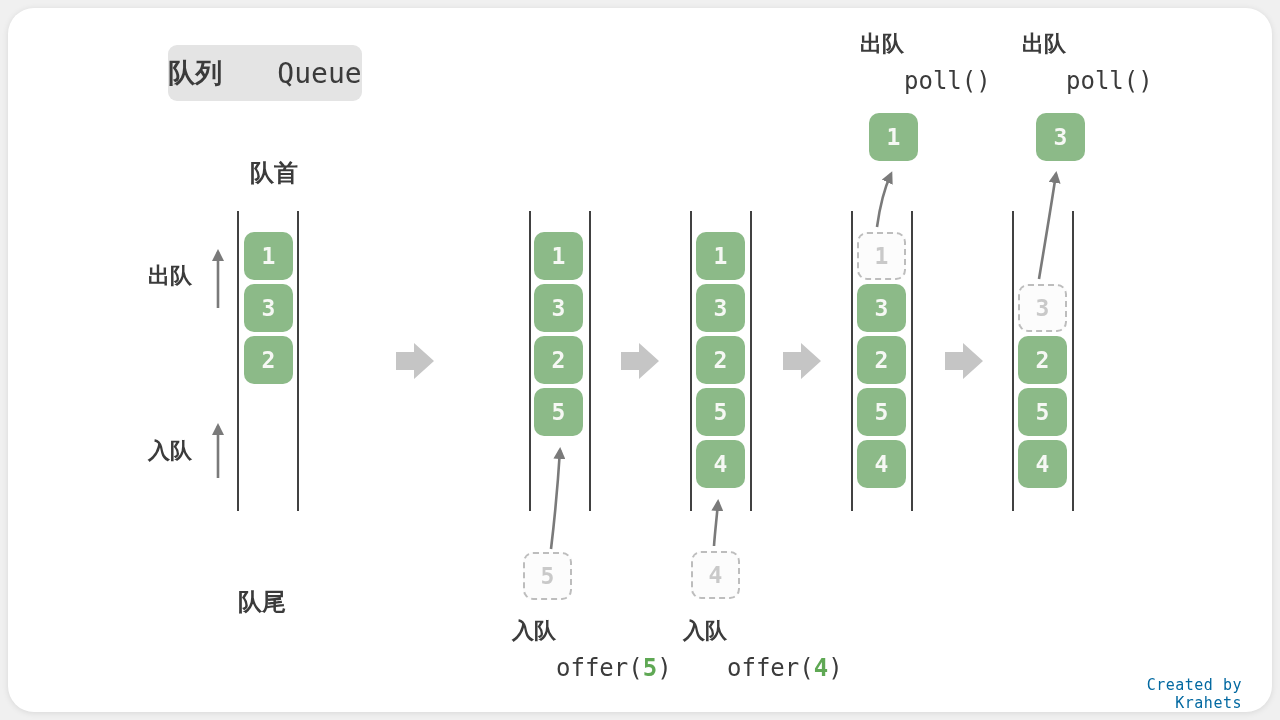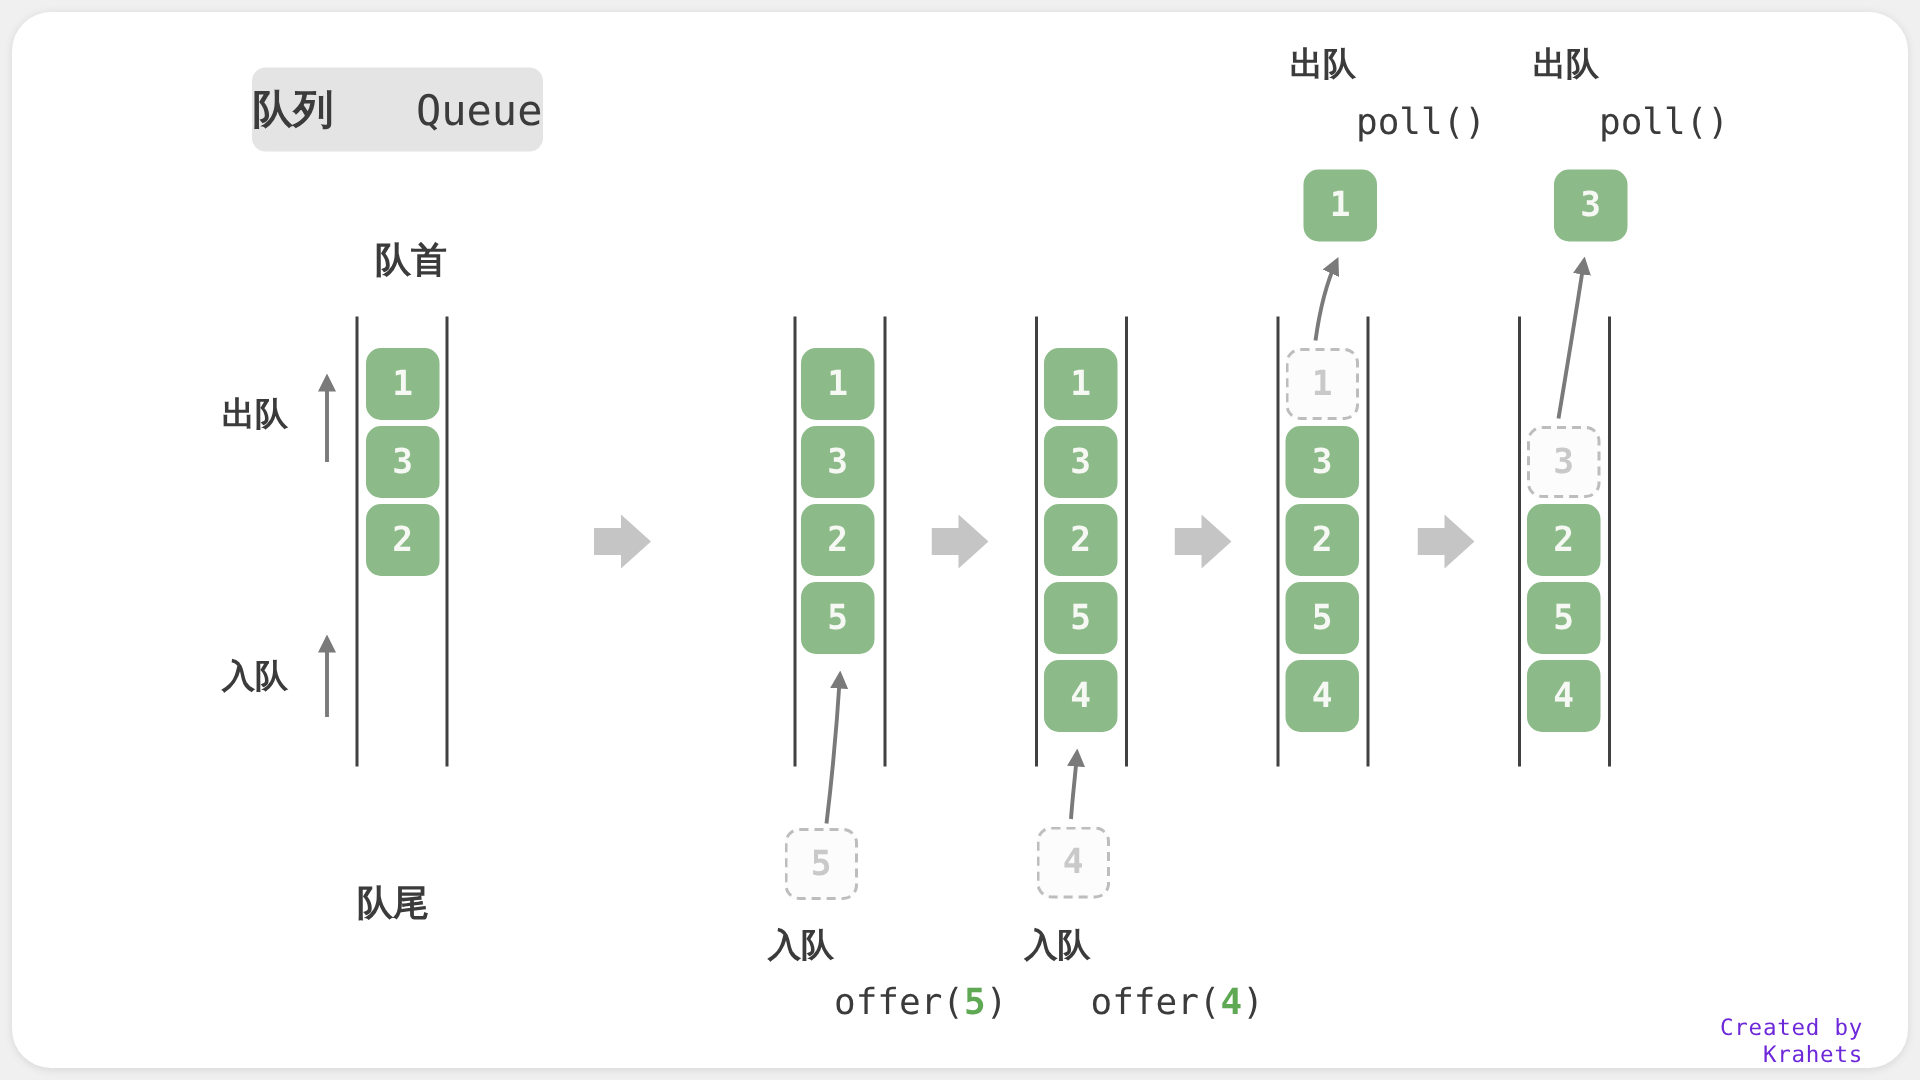--- a/index.html
+++ b/index.html
@@ -17,21 +17,21 @@
   .cell{position:absolute;width:49px;height:48px;border-radius:10px;display:flex;align-items:center;justify-content:center;font-family:"DejaVu Sans Mono",monospace;font-weight:bold;font-size:23px;}
   .cell.green{background:#8cba88;color:#f6f8f4;}
   .cell.ghost{box-sizing:border-box;background:#fcfcfc;border:2px dashed #bdbdbd;color:#c9c9c9;}
   .block-arrow{position:absolute;}
   .block-arrow polygon{fill:#c5c5c5;}
   .op{position:absolute;}
   .op .zh-line{font-size:22px;line-height:28px;margin:0 0 8px 0;}
   .op .code-line{font-size:24px;line-height:30px;}
   .op .arg{color:#5fa854;font-weight:bold;}
   .arrows-overlay{position:absolute;left:0;top:0;pointer-events:none;}
-  .watermark{position:absolute;left:1078px;top:676px;width:164px;font-family:"DejaVu Sans Mono",monospace;font-size:15px;color:#6d28d9;text-align:right;letter-spacing:0.5px;}
+  .watermark{position:absolute;left:1078px;top:676px;width:164px;font-family:"DejaVu Sans Mono",monospace;font-size:15px;color:#0369a1;text-align:right;letter-spacing:0.5px;}
 </style>
 </head>
 <body>
 
 <div class="canvas">
   <div class="card"></div>
 
   <div class="title-badge">
     <span class="zh t-zh">队列</span>
     <span class="mono t-en">Queue</span>

